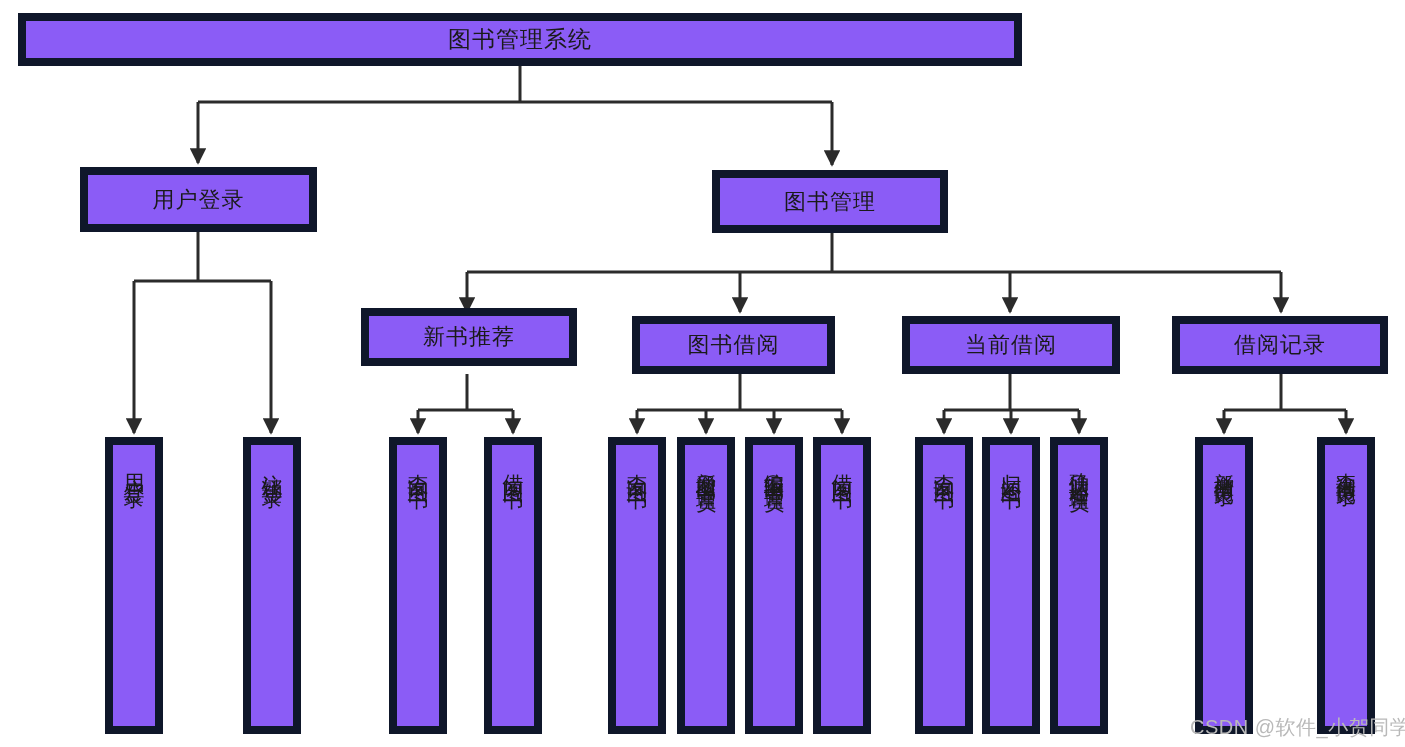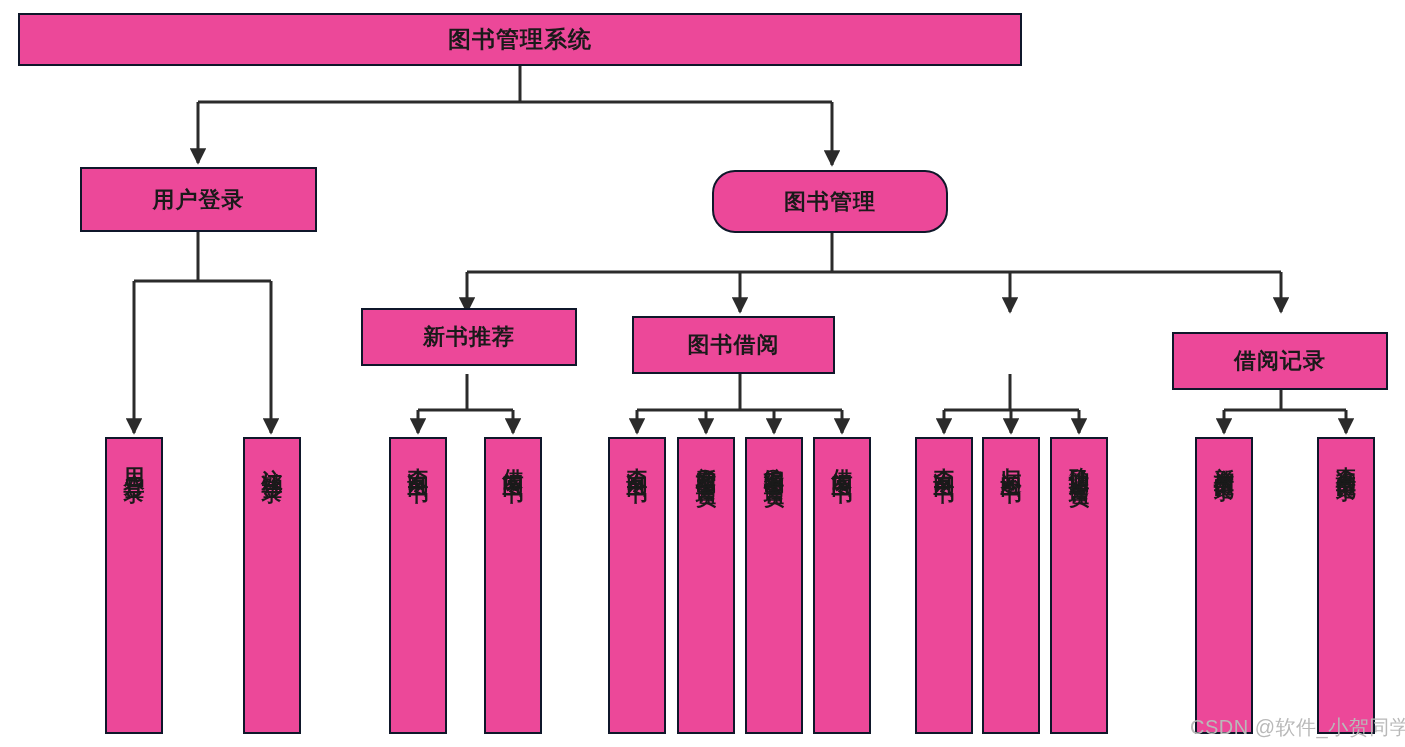--- a/index.html
+++ b/index.html
@@ -22,27 +22,26 @@
     position: absolute;
     left: 0;
     top: 0;
     width: 1405px;
     height: 747px;
     pointer-events: none;
   }
   .node {
     position: absolute;
     box-sizing: border-box;
-    background: #ec4899;
-    border: 2px solid #0f172a;
+    background: #8b5cf6;
+    border: 8px solid #0f172a;
     display: flex;
     align-items: center;
     justify-content: center;
     color: #1a1a1a;
-    font-weight: bold;
   }
   .node-label {
     display: block;
     text-align: center;
     line-height: 1.18;
     color: #1a1a1a;
   }
   
   .node.horiz .node-label {
     font-size: 22px;
@@ -136,31 +135,34 @@
     </g>
   </svg>
 
   <div class="node horiz root" style="left:18px; top:13px; width:1004px; height:53px;">
     <span class="node-label">图书管理系统</span>
   </div>
 
   <div class="node horiz" style="left:80px; top:167px; width:237px; height:65px;">
     <span class="node-label">用户登录</span>
   </div>
-  <div class="node horiz" style="left:712px; top:170px; width:236px; height:63px;border-radius:23px;">
+  <div class="node horiz" style="left:712px; top:170px; width:236px; height:63px;">
     <span class="node-label">图书管理</span>
   </div>
 
   <div class="node horiz" style="left:361px; top:308px; width:216px; height:58px;">
     <span class="node-label">新书推荐</span>
   </div>
   <div class="node horiz" style="left:632px; top:316px; width:203px; height:58px;">
     <span class="node-label">图书借阅</span>
   </div>
-  <div class="node horiz" style="left:1172px; top:316px; width:216px; height:58px;margin-top:16px;">
+  <div class="node horiz" style="left:902px; top:316px; width:218px; height:58px;">
+    <span class="node-label">当前借阅</span>
+  </div>
+  <div class="node horiz" style="left:1172px; top:316px; width:216px; height:58px;">
     <span class="node-label">借阅记录</span>
   </div>
 
   <div class="node vert" style="left:105px; top:437px; width:58px; height:297px;">
     <span class="node-label">用户登录</span>
   </div>
   <div class="node vert" style="left:243px; top:437px; width:58px; height:297px;">
     <span class="node-label">注销登录</span>
   </div>
 

